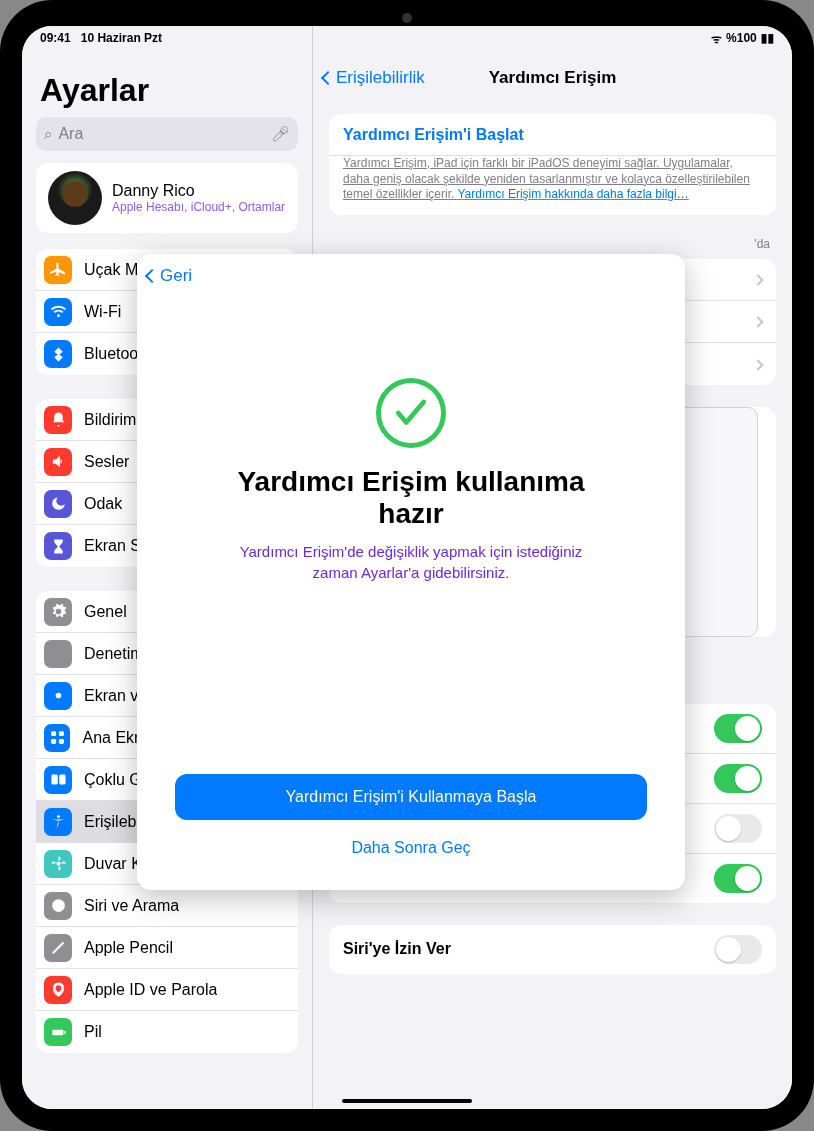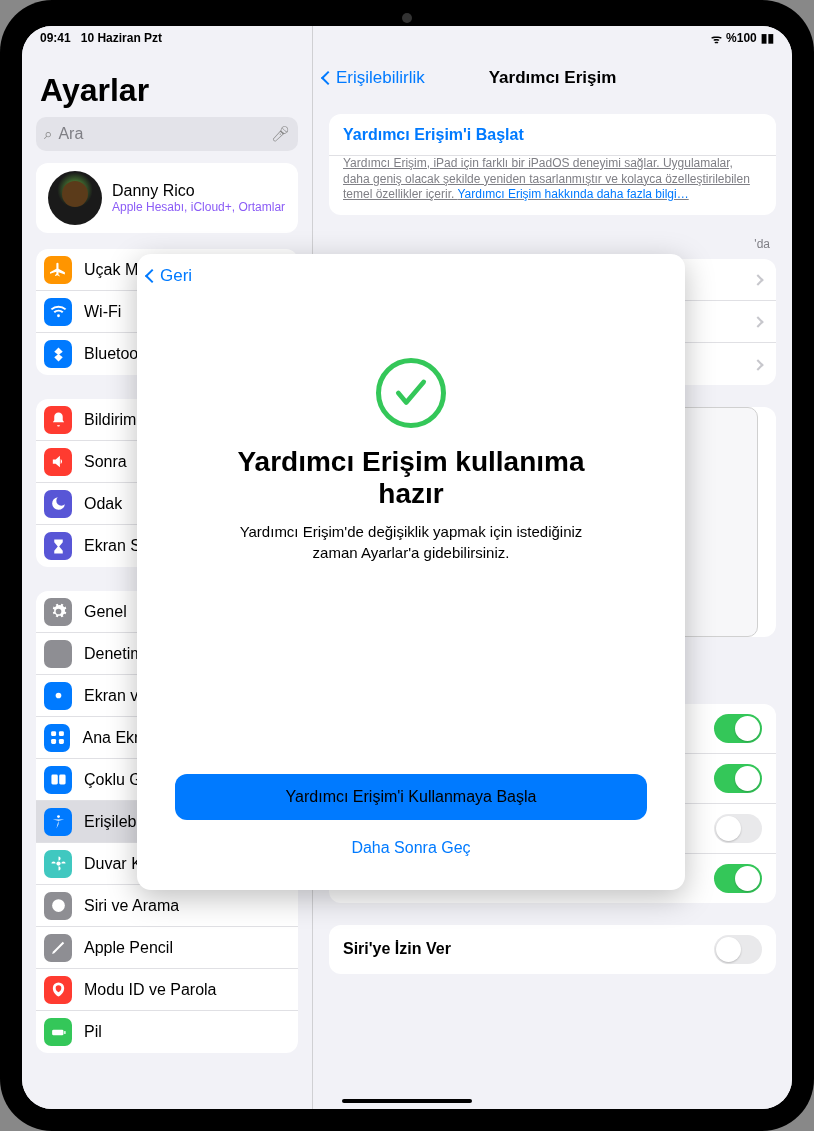--- a/index.html
+++ b/index.html
@@ -89,30 +89,31 @@
 
   
   .modal {
     position: absolute; left:115px; top: 228px;
     width: 548px; height: 636px;
     background:#fff; border-radius:14px;
     box-shadow: 0 8px 30px rgba(0,0,0,.25);
     display:flex; flex-direction:column;
     overflow:hidden;
     z-index: 5;
+    gap: 20px;
   }
   .m-nav{height:44px; display:flex; align-items:center; padding:0 10px;}
   .m-back{display:flex;align-items:center;color:#007aff;font-size:17px;gap:3px;}
   .m-body{flex:1; display:flex; flex-direction:column; align-items:center; padding: 60px 80px 16px;}
   .check-badge{width:70px;height:70px;border:5px solid #34c759;border-radius:50%;display:flex;align-items:center;justify-content:center;margin-bottom:18px;}
   .check-badge svg{width:38px;height:38px;stroke:#34c759;}
   .m-title{font-size:28px;font-weight:700;text-align:center;line-height:1.15;margin-bottom:12px;}
-  .m-sub{font-size:15px;text-align:center;color:#000000;line-height:1.35;}
+  .m-sub{font-size:15px;text-align:center;color:#6d28d9;line-height:1.35;}
   .m-actions{padding: 0 38px 24px;}
-  .btn-primary{width:100%;height:46px;background:#007aff;color:#000000;border-radius:12px;font-size:16px;font-weight:500;display:flex;align-items:center;justify-content:center;margin-bottom:10px;}
+  .btn-primary{width:100%;height:46px;background:#007aff;color:#fef9c3;border-radius:12px;font-size:16px;font-weight:500;display:flex;align-items:center;justify-content:center;margin-bottom:10px;}
   .btn-link{width:100%;height:36px;color:#007aff;font-size:16px;display:flex;align-items:center;justify-content:center;}
 
   .home-bar{position:absolute;bottom:6px;left:50%;transform:translateX(-50%);width:130px;height:4px;border-radius:3px;background:#000;z-index:6;}
   .chev{display:inline-block;width:10px;height:10px;border-left:2px solid currentColor;border-bottom:2px solid currentColor;transform:rotate(45deg);}
   .chev-r{width:8px;height:8px;border-right:2px solid #c7c7cc;border-top:2px solid #c7c7cc;transform:rotate(45deg);display:inline-block;}
 
 </style>
 </head>
 <body>
 
@@ -184,21 +185,21 @@
                   </svg>
                 </div>
                 <div class="list-label">Bildirimler</div>
               </div>
               <div class="list-row">
                 <div class="icon-box c-red">
                   <svg viewBox="0 0 24 24">
                     <path d="M4 9v6h4l6 5V4L8 9H4zm13 3a4 4 0 00-2-3.5v7A4 4 0 0017 12z"></path>
                   </svg>
                 </div>
-                <div class="list-label">Sonra</div>
+                <div class="list-label">Sesler</div>
               </div>
               <div class="list-row">
                 <div class="icon-box c-indigo">
                   <svg viewBox="0 0 24 24">
                     <path d="M21 13A9 9 0 1111 3a7 7 0 0010 10z"></path>
                   </svg>
                 </div>
                 <div class="list-label">Odak</div>
               </div>
               <div class="list-row">
@@ -289,21 +290,21 @@
                   </svg>
                 </div>
                 <div class="list-label">Apple Pencil</div>
               </div>
               <div class="list-row">
                 <div class="icon-box c-red">
                   <svg viewBox="0 0 24 24">
                     <path d="M12 2a8 8 0 018 8c0 6-4 10-8 12-4-2-8-6-8-12a8 8 0 018-8zm0 4a4 4 0 00-4 4c0 3 2 5 4 6 2-1 4-3 4-6a4 4 0 00-4-4z"></path>
                   </svg>
                 </div>
-                <div class="list-label">Modu ID ve Parola</div>
+                <div class="list-label">Apple ID ve Parola</div>
               </div>
               <div class="list-row">
                 <div class="icon-box c-green">
                   <svg viewBox="0 0 24 24">
                     <rect x="3" y="8" width="16" height="8" rx="2"></rect>
                     <rect x="20" y="10" width="2" height="4"></rect>
                   </svg>
                 </div>
                 <div class="list-label">Pil</div>
               </div>

